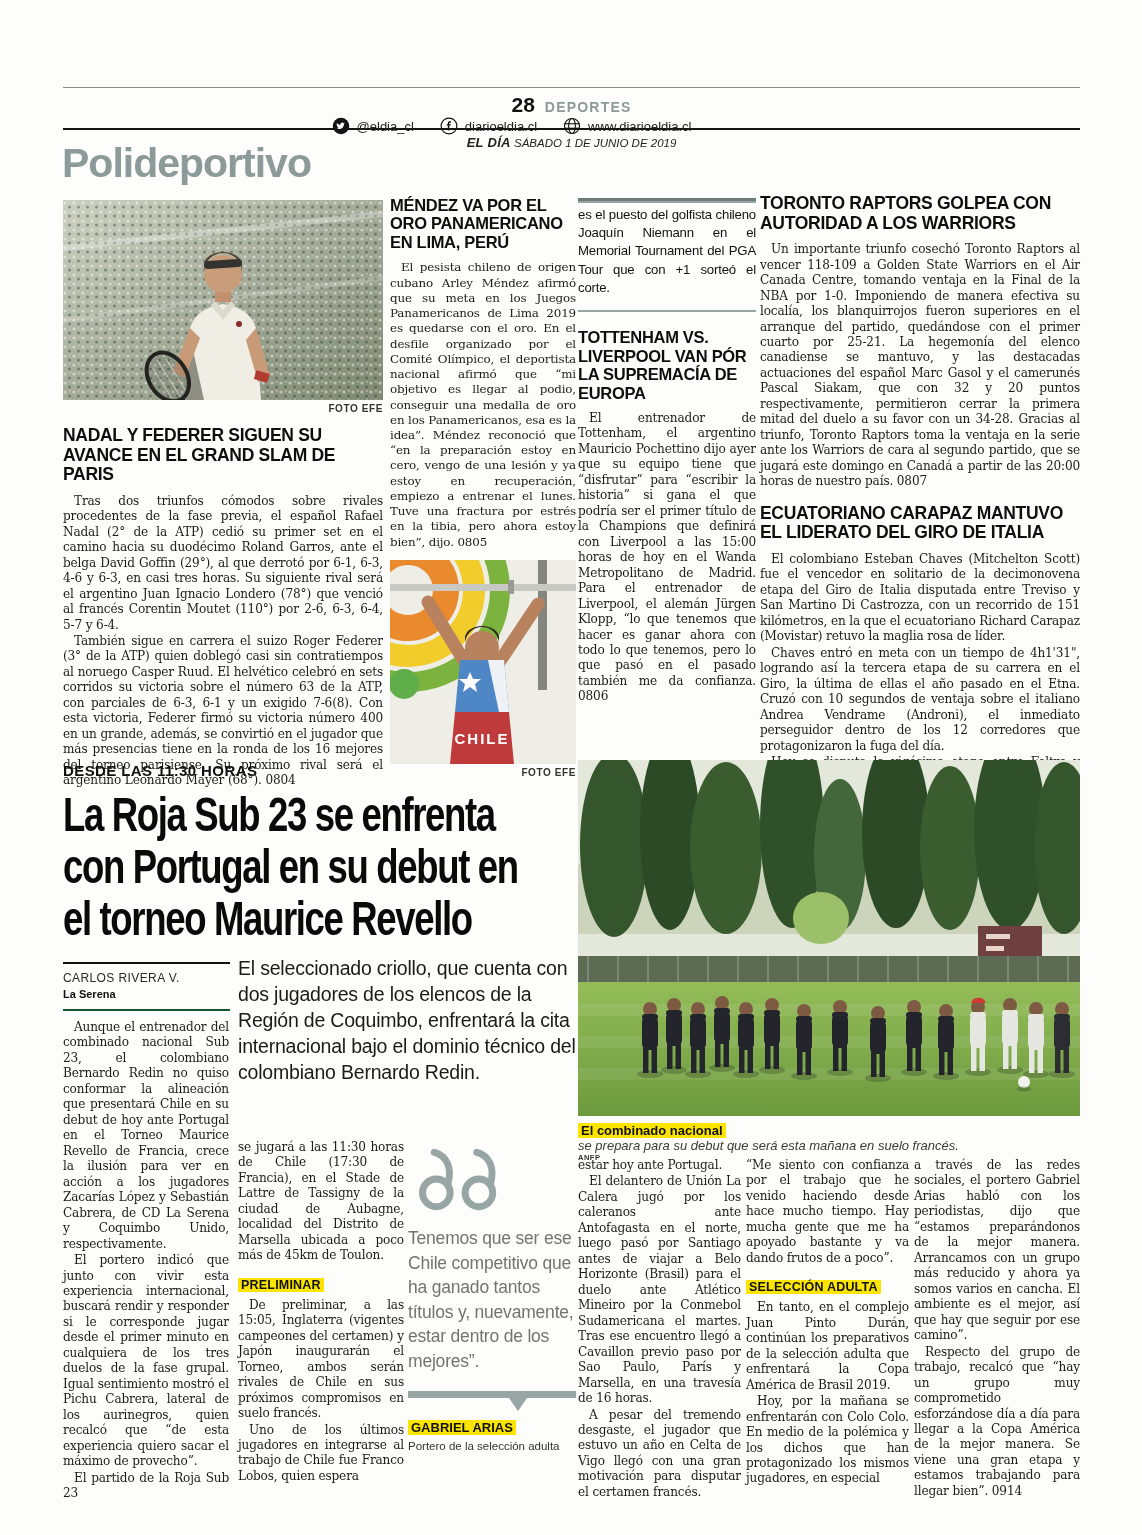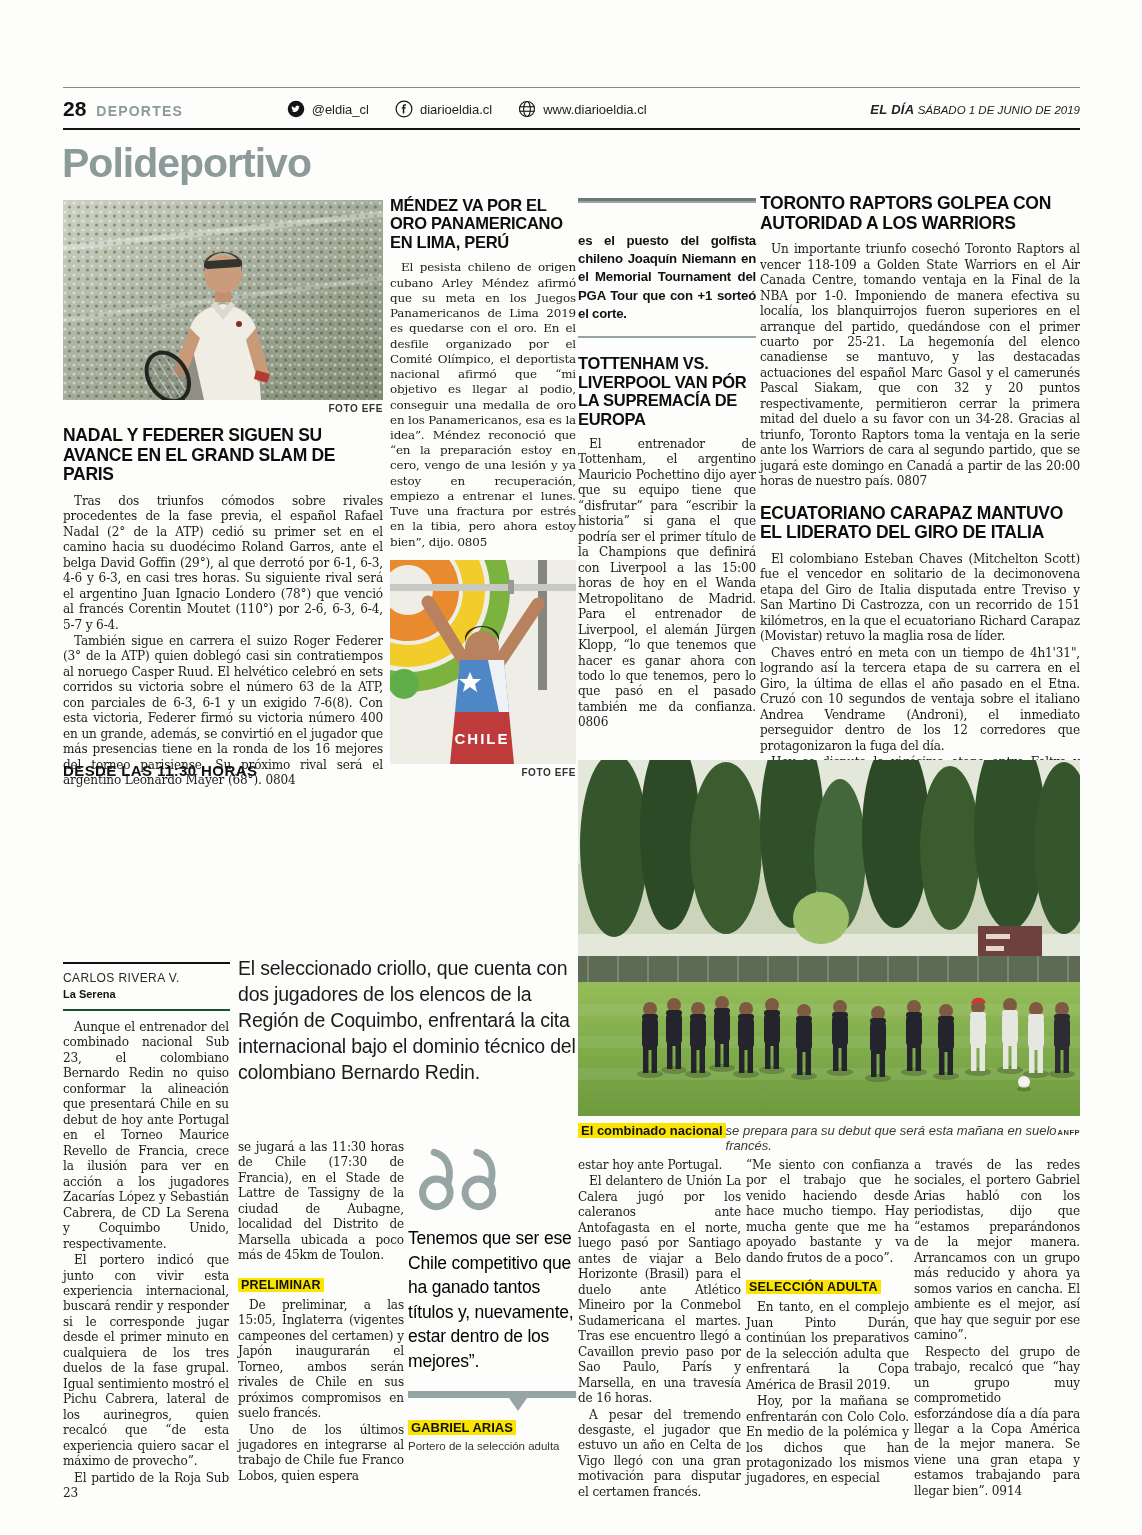--- a/index.html
+++ b/index.html
@@ -1,18 +1,18 @@
 <!DOCTYPE html>
 <html><head>
 <meta charset="utf-8">
 <style>
   html,body{margin:0;padding:0;background:#d9d9d9;}
   .page{position:relative;width:1142px;height:1535px;margin:0 auto;background:#fdfdfb;
         font-family:"Liberation Sans",sans-serif;color:#111;overflow:hidden;}
-  .abs{position:absolute;}
+  .abs{position:absolute;flex-direction:column;}
   
   .rule-top{left:63px;width:1017px;top:87px;height:1px;background:#8a8a8a;}
   .rule-bot{left:63px;width:1017px;top:128px;height:2px;background:#141414;}
   .hdr{left:63px;top:93px;width:1017px;height:32px;display:flex;align-items:center;justify-content:space-between;}
   .hdr-left{display:flex;align-items:baseline;gap:10px;}
   .pagenum{font-size:21px;font-weight:800;color:#111;}
   .sectname{font-size:14px;font-weight:800;color:#8c9a99;letter-spacing:1.2px;}
   .hdr-soc{display:flex;align-items:center;gap:26px;margin-left:-120px;}
   .soc-item{display:flex;align-items:center;gap:7px;font-size:13px;color:#222;}
   .soc-item svg{display:block;}
@@ -28,35 +28,35 @@
   .bodyp + .bodyp{margin-top:1px;}
   .arttitle{font-size:16.5px;font-weight:800;line-height:1.12;letter-spacing:-.3px;margin:0 0 9px;color:#0e0e0e;}
   .arttitle.big{font-size:17.5px;}
   .photocredit{font-size:10px;font-weight:700;letter-spacing:.6px;color:#333;text-align:right;margin-top:3px;}
   .photo{display:block;width:100%;}
   
   .stat-rule1{height:3px;background:#6e7a79;}
   .stat-num{font-family:"DejaVu Serif",serif;font-weight:700;font-size:80px;line-height:1;
             color:#97a5a4;text-align:center;padding:2px 0 8px;}
   .stat-rule2{height:2px;background:#97a5a4;}
-  .stat-text{font-size:13.2px;font-weight:700;line-height:1.38;text-align:justify;padding:29px 0 13px;letter-spacing:-.2px;}
+  .stat-text{font-size:13.2px;font-weight:400;line-height:1.38;text-align:justify;padding:3px 0 13px;letter-spacing:-.2px;}
   .tott{margin-top:16px;}
   
   .kicker{left:63px;top:762px;font-size:15px;font-weight:800;letter-spacing:.4px;color:#101010;}
   .headline{left:63px;top:789px;width:525px;}
   .hline{white-space:nowrap;font-weight:800;font-size:43px;letter-spacing:-1.6px;color:#0a0a0a;
          transform:scaleX(.85) scaleY(1.1);transform-origin:left top;line-height:46px;margin-bottom:6px;}
   .byline{left:63px;top:962px;width:167px;border-top:2px solid #111;border-bottom:2px solid #14532d;padding:7px 0 9px;}
   .by-name{font-size:12px;color:#2a2a2a;letter-spacing:.4px;}
   .by-place{font-size:11px;font-weight:800;margin-top:3px;}
   .lead{left:238px;top:956px;width:341px;font-size:19.5px;line-height:1.33;color:#1a1a1a;letter-spacing:-.2px;}
   .hl{background:#fbe400;padding:0 3px;display:inline-block;}
   .subhead-hl{font-size:12.5px;font-weight:800;letter-spacing:.2px;margin:14px 0 6px;}
   
-  .q-text{font-size:17.5px;line-height:1.4;color:#000000;letter-spacing:-.2px;margin-top:10px;}
+  .q-text{font-size:17.5px;line-height:1.4;color:#737373;letter-spacing:-.2px;margin-top:10px;}
   .q-rule{height:7px;background:#97a5a4;position:relative;margin-top:18px;}
   .q-rule::after{content:"";position:absolute;left:60%;top:7px;border-left:9px solid transparent;
                  border-right:9px solid transparent;border-top:13px solid #97a5a4;}
   .q-author{margin-top:22px;font-size:13px;font-weight:800;}
   .q-role{font-size:11.5px;color:#333;margin-top:5px;}
   
   .caption{left:578px;top:1123px;width:502px;font-size:13px;display:flex;align-items:baseline;gap:0;}
   .cap-lead{font-weight:800;white-space:nowrap;}
   .cap-text{font-style:italic;color:#3a3a3a;flex:1;}
   .cap-credit{font-size:7.5px;font-weight:700;color:#333;letter-spacing:.5px;}
@@ -189,20 +189,25 @@
     <h3 class="arttitle big">TORONTO RAPTORS GOLPEA CON AUTORIDAD A LOS WARRIORS</h3>
     <p class="bodyp">Un importante triunfo cosechó Toronto Raptors al vencer 118-109 a Golden State Warriors en el Air Canada Centre, tomando ventaja en la Final de la NBA por 1-0. Imponiendo de manera efectiva su localía, los blanquirrojos fueron superiores en el arranque del partido, quedándose con el primer cuarto por 25-21. La hegemonía del elenco canadiense se mantuvo, y las destacadas actuaciones del español Marc Gasol y el camerunés Pascal Siakam, que con 32 y 20 puntos respectivamente, permitieron cerrar la primera mitad del duelo a su favor con un 34-28. Gracias al triunfo, Toronto Raptors toma la ventaja en la serie ante los Warriors de cara al segundo partido, que se jugará este domingo en Canadá a partir de las 20:00 horas de nuestro país. 0807</p>
     <h3 class="arttitle big" style="margin-top:14px;">ECUATORIANO CARAPAZ MANTUVO EL LIDERATO DEL GIRO DE ITALIA</h3>
     <p class="bodyp">El colombiano Esteban Chaves (Mitchelton Scott) fue el vencedor en solitario de la decimonovena etapa del Giro de Italia disputada entre Treviso y San Martino Di Castrozza, con un recorrido de 151 kilómetros, en la que el ecuatoriano Richard Carapaz (Movistar) retuvo la maglia rosa de líder.</p>
     <p class="bodyp">Chaves entró en meta con un tiempo de 4h1'31", logrando así la tercera etapa de su carrera en el Giro, la última de ellas el año pasado en el Etna. Cruzó con 10 segundos de ventaja sobre el italiano Andrea Vendrame (Androni), el inmediato perseguidor dentro de los 12 corredores que protagonizaron la fuga del día.</p>
     <p class="bodyp">Hoy se disputa la vigésima etapa entre Feltre y Croce d'Aune-Monte Avena, de 194 kilómetros. 0808</p>
   </div>
 
   <div class="abs kicker">DESDE LAS 11:30 HORAS</div>
 
+  <div class="abs headline">
+    <div class="hline">La Roja Sub 23 se enfrenta</div>
+    <div class="hline">con Portugal en su debut en</div>
+    <div class="hline">el torneo Maurice Revello</div>
+  </div>
 
   <div class="abs byline">
     <div class="by-name">CARLOS RIVERA V.</div>
     <div class="by-place">La Serena</div>
   </div>
 
   <div class="abs lead">El seleccionado criollo, que cuenta con dos jugadores de los elencos de la Región de Coquimbo, enfrentará la cita internacional bajo el dominio técnico del colombiano Bernardo Redin.</div>
 
   <div class="abs" style="left:578px;top:760px;width:502px;height:356px;">
     <svg width="502" height="356" viewBox="0 0 502 356" preserveAspectRatio="none">

